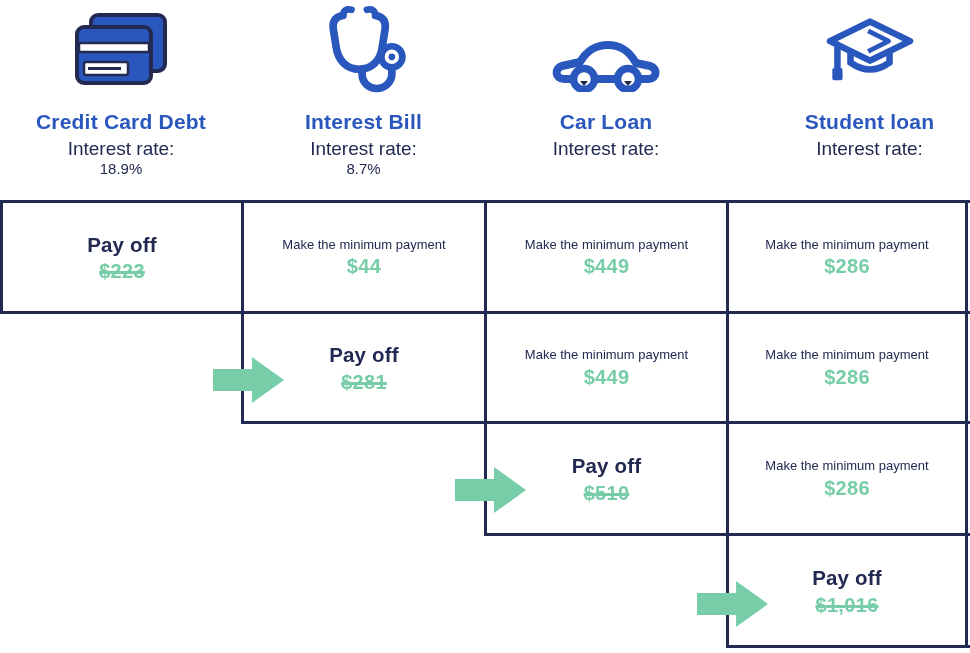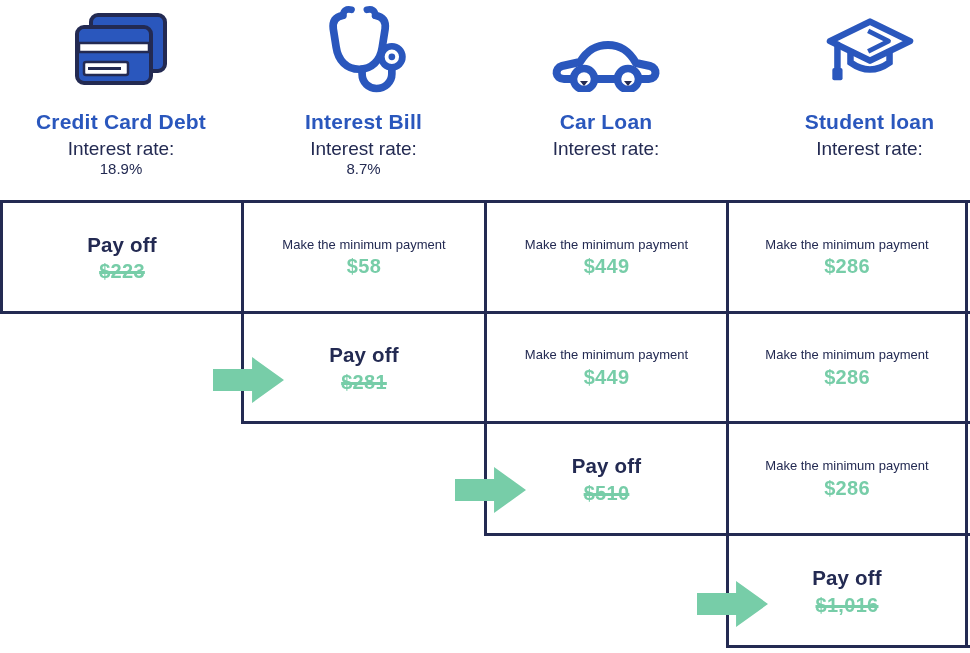--- a/index.html
+++ b/index.html
@@ -139,21 +139,21 @@
   <div class="gl vl gV2"></div>
   <div class="gl vl gV3"></div>
   <div class="gl vl gV4"></div>
 
   <div class="cell r1 c1 payoff">
     <div class="action">Pay off</div>
     <div class="amount struck">$223</div>
   </div>
   <div class="cell r1 c2">
     <div class="action">Make the minimum payment</div>
-    <div class="amount">$58</div>
+    <div class="amount">$44</div>
   </div>
   <div class="cell r1 c3">
     <div class="action">Make the minimum payment</div>
     <div class="amount">$449</div>
   </div>
   <div class="cell r1 c4">
     <div class="action">Make the minimum payment</div>
     <div class="amount">$286</div>
   </div>
 

